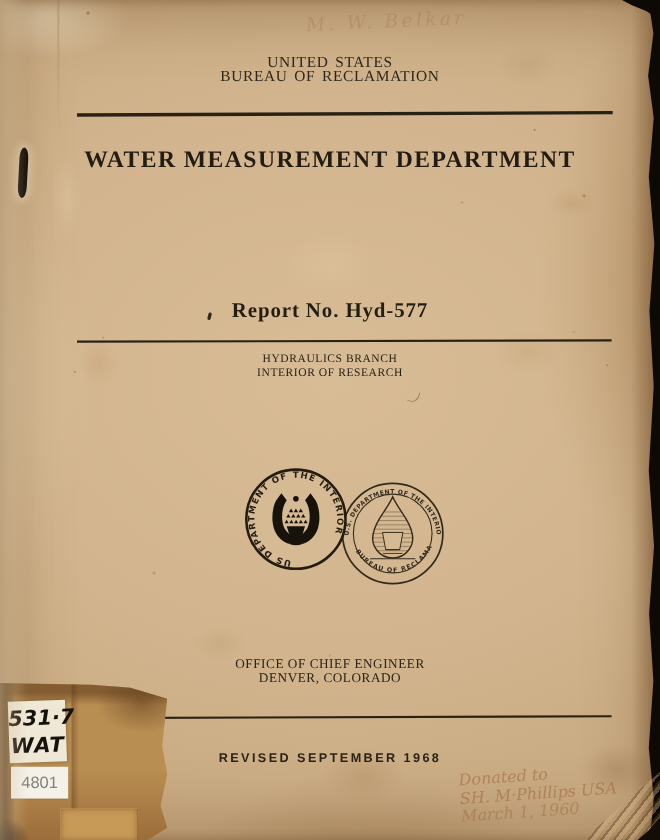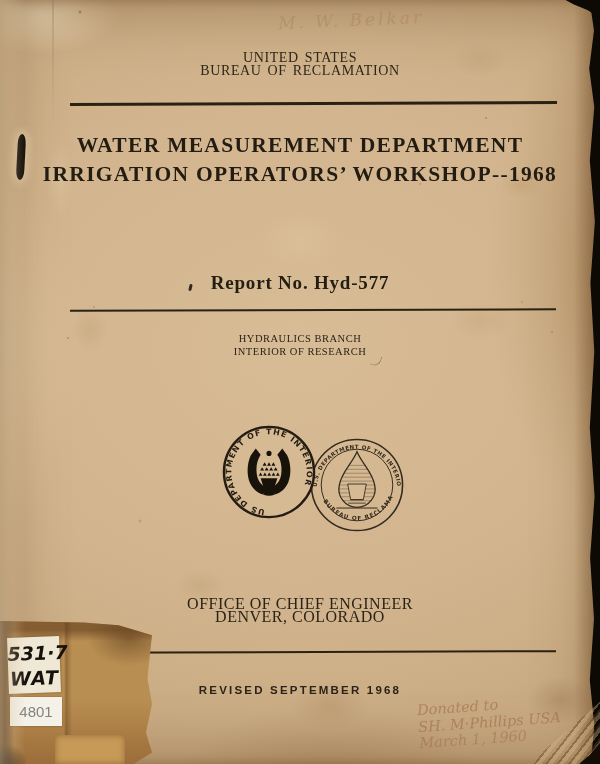--- a/index.html
+++ b/index.html
@@ -31,22 +31,22 @@
     radial-gradient(ellipse 55px 35px at 330px 705px, rgba(140,95,50,.16), transparent 70%),
     radial-gradient(ellipse 48px 34px at 560px 700px, rgba(118,78,38,.22), transparent 70%),
     radial-gradient(ellipse 20px 55px at 60px 180px, rgba(228,208,172,.3), transparent 70%),
     radial-gradient(ellipse 40px 25px at 480px 60px, rgba(150,110,60,.10), transparent 70%);}
   .crease-tl{position:absolute;left:52px;top:0;width:2px;height:128px;
     background:linear-gradient(180deg, rgba(150,115,72,.35), rgba(150,115,72,0));}
   .ctext{position:absolute;left:0;right:0;text-align:center;}
   .header{top:52px;font-size:14px;line-height:12.6px;letter-spacing:.6px;word-spacing:2px;color:#2e261a;}
   .title{top:131px;font-size:21.5px;line-height:29px;font-weight:bold;letter-spacing:1.3px;color:#221c12;}
   .report{top:256px;font-size:19px;font-weight:bold;letter-spacing:.8px;color:#241d12;margin-top:16px;}
-  .branch{top:332px;font-size:10.5px;line-height:13px;letter-spacing:.5px;}
-  .office{top:597px;font-size:16px;line-height:13px;letter-spacing:.5px;}
+  .branch{top:320px;font-size:10.5px;line-height:13px;letter-spacing:.5px;}
+  .office{top:597px;font-size:12px;line-height:13px;letter-spacing:.5px;}
   .revised{top:684px;font-family:"Liberation Sans", sans-serif;font-weight:bold;
     font-size:11.5px;letter-spacing:2.2px;color:#2b2218;}
   .rule{position:absolute;background:#2a2115;}
   .rule1{left:70px;top:102px;width:487px;height:3px;transform:rotate(-.25deg);}
   .rule2{left:70px;top:309px;width:486px;height:2px;transform:rotate(-.15deg);}
   .rule3{left:73px;top:651px;width:483px;height:2px;transform:rotate(-.2deg);}
   .ink-mark{position:absolute;left:189px;top:284px;width:3px;height:7px;background:#33291a;
     border-radius:2px;transform:rotate(14deg);}
   .pencil-mark{position:absolute;left:371px;top:355px;width:9px;height:10px;
     border-right:1.5px solid rgba(110,85,50,.55);border-bottom:1.5px solid rgba(110,85,50,.45);
@@ -113,21 +113,20 @@
 
   <div class="ctext header">
     <div>UNITED STATES</div>
     <div>BUREAU OF RECLAMATION</div>
   </div>
 
   <div class="rule rule1"></div>
 
   <div class="ctext title">
     <div>WATER MEASUREMENT DEPARTMENT</div>
-    <div>IRRIGATION OPERATORS’ WORKSHOP--1968</div>
   </div>
 
   <div class="ctext report">Report No. Hyd-577</div>
   <div class="ink-mark"></div>
 
   <div class="rule rule2"></div>
 
   <div class="ctext branch">
     <div>HYDRAULICS BRANCH</div>
     <div>INTERIOR OF RESEARCH</div>

